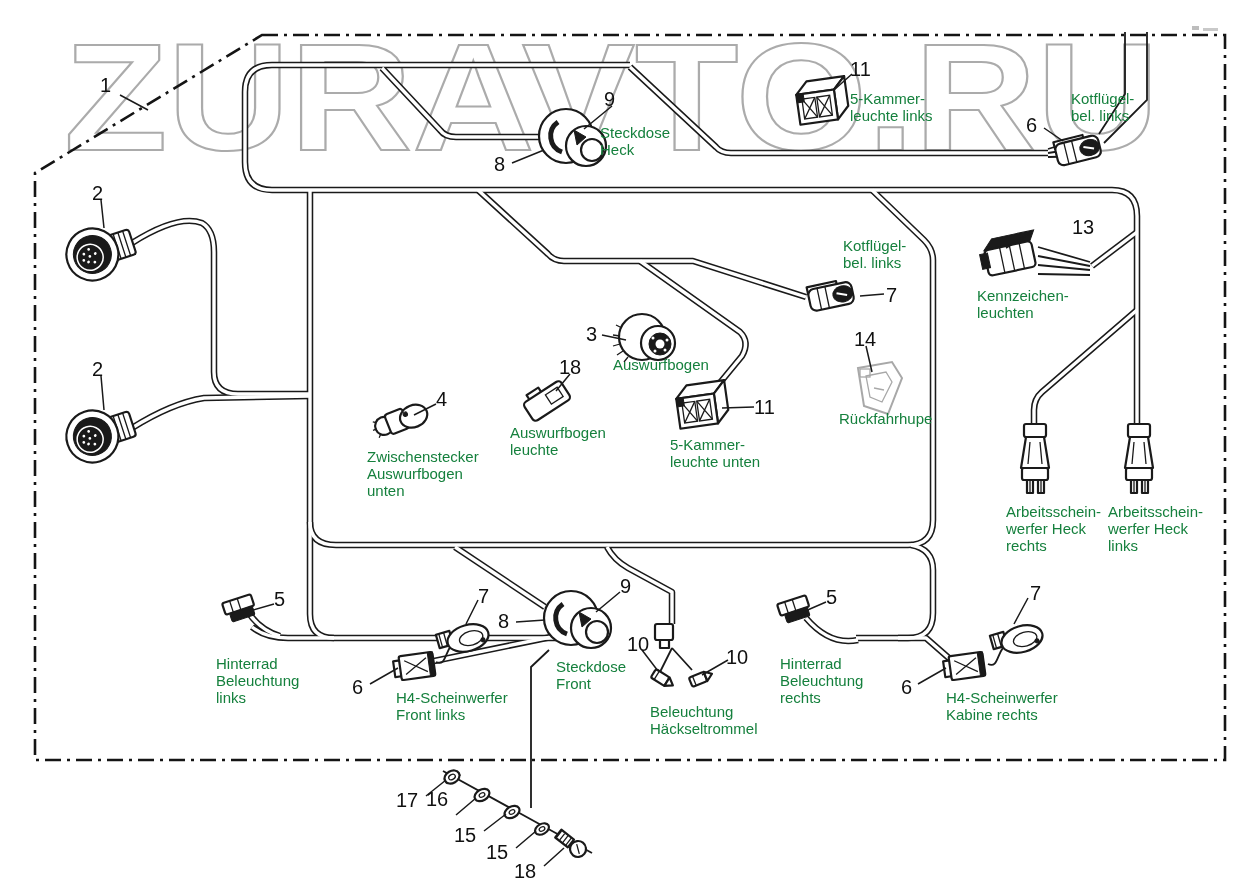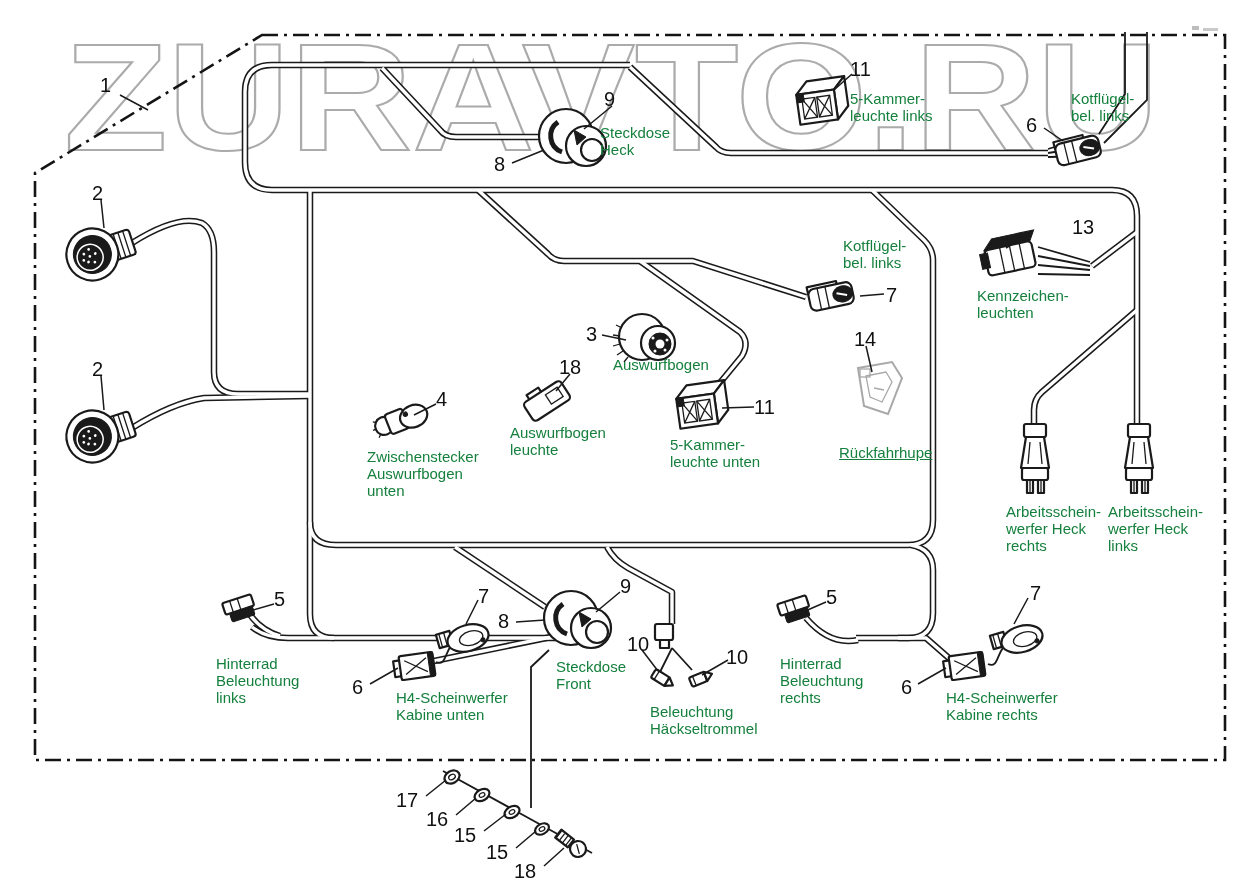--- a/index.html
+++ b/index.html
@@ -364,21 +364,21 @@
       <div class="callout" style="left: 478px; top: 585px;">7</div>
       <div class="callout" style="left: 352px; top: 676px;">6</div>
       <div class="callout" style="left: 498px; top: 610px;">8</div>
       <div class="callout" style="left: 620px; top: 575px;">9</div>
       <div class="callout" style="left: 627px; top: 633px;">10</div>
       <div class="callout" style="left: 726px; top: 646px;">10</div>
       <div class="callout" style="left: 826px; top: 586px;">5</div>
       <div class="callout" style="left: 1030px; top: 582px;">7</div>
       <div class="callout" style="left: 901px; top: 676px;">6</div>
       <div class="callout" style="left: 396px; top: 789px;">17</div>
-      <div class="callout" style="left: 426px; top: 808px;">16</div>
+      <div class="callout" style="left: 426px; top: 788px;">16</div>
       <div class="callout" style="left: 454px; top: 824px;">15</div>
       <div class="callout" style="left: 486px; top: 841px;">15</div>
       <div class="callout" style="left: 514px; top: 860px;">18</div>
       <div class="part-label" style="left: 600px; top: 124px;">
         <div>Steckdose</div>
         <div>Heck</div>
       </div>
       <div class="part-label" style="left: 850px; top: 90px;">
         <div>5-Kammer-</div>
         <div>leuchte links</div>
@@ -388,21 +388,21 @@
         <div>bel. links</div>
       </div>
       <div class="part-label" style="left: 977px; top: 287px;">
         <div>Kennzeichen-</div>
         <div>leuchten</div>
       </div>
       <div class="part-label" style="left: 843px; top: 237px;">
         <div>Kotflügel-</div>
         <div>bel. links</div>
       </div>
-      <div class="part-label" style="left: 839px; top: 444px; text-decoration: underline;">
+      <div class="part-label" style="left: 839px; top: 410px;">
         <div>Rückfahrhupe</div>
       </div>
       <div class="part-label" style="left: 613px; top: 356px;">
         <div>Auswurfbogen</div>
       </div>
       <div class="part-label" style="left: 510px; top: 424px;">
         <div>Auswurfbogen</div>
         <div>leuchte</div>
       </div>
       <div class="part-label" style="left: 367px; top: 448px;">
@@ -424,21 +424,21 @@
         <div>werfer Heck</div>
         <div>links</div>
       </div>
       <div class="part-label" style="left: 216px; top: 655px;">
         <div>Hinterrad</div>
         <div>Beleuchtung</div>
         <div>links</div>
       </div>
       <div class="part-label" style="left: 396px; top: 689px;">
         <div>H4-Scheinwerfer</div>
-        <div>Kabine unten</div>
+        <div>Front links</div>
       </div>
       <div class="part-label" style="left: 556px; top: 658px;">
         <div>Steckdose</div>
         <div>Front</div>
       </div>
       <div class="part-label" style="left: 650px; top: 703px;">
         <div>Beleuchtung</div>
         <div>Häckseltrommel</div>
       </div>
       <div class="part-label" style="left: 780px; top: 655px;">

